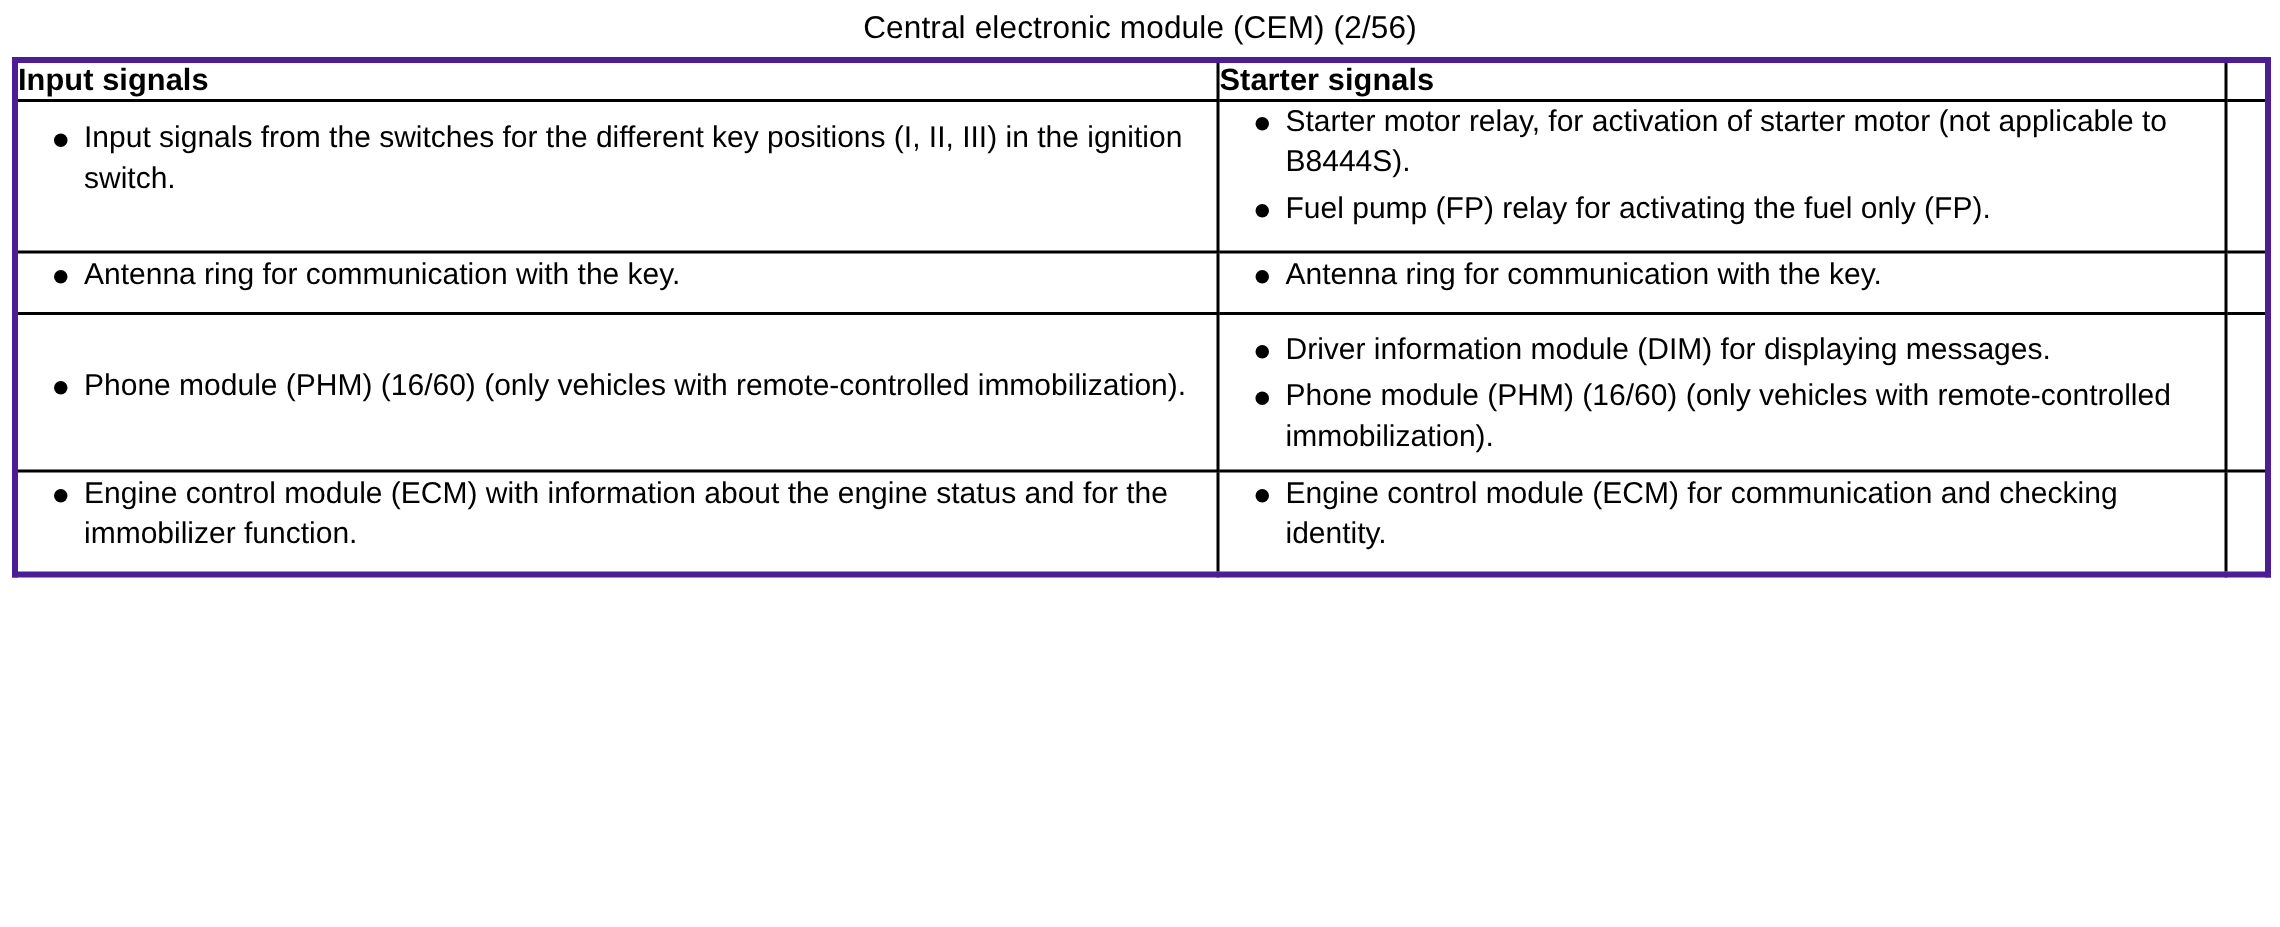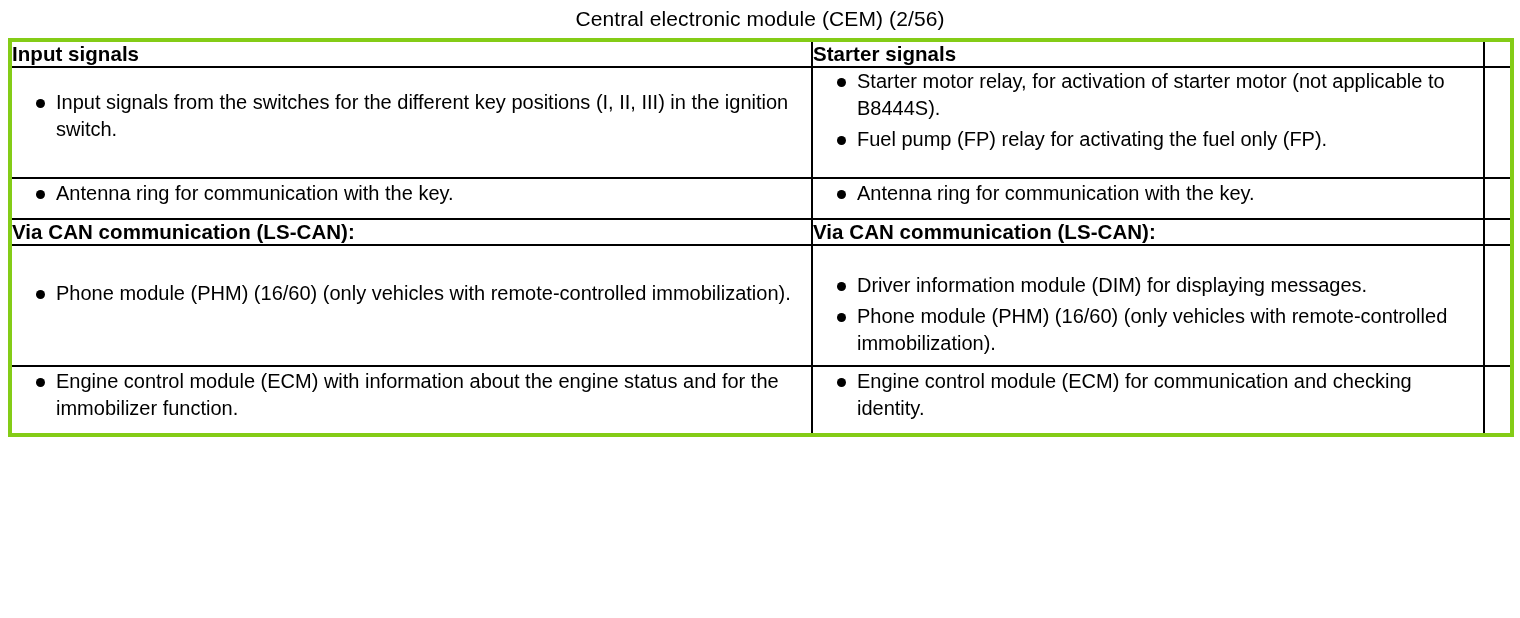--- a/index.html
+++ b/index.html
@@ -35,21 +35,21 @@
     position: absolute;
     left: 8px;
     top: 38px;
     width: 1506px;
   }
 
   table.signals {
     border-collapse: collapse;
     table-layout: fixed;
     width: 1506px;
-    border: 4px solid #84cc16;
+    border: 4px solid #4c1d95;
   }
 
   table.signals col.c-left   { width: 802px; }
   table.signals col.c-right  { width: 672px; }
   table.signals col.c-extra  { width: 28px; }
 
   table.signals td {
     border: 2px solid #000;
     vertical-align: top;
     padding: 0;
@@ -66,23 +66,23 @@
     white-space: nowrap;
   }
 
   
   .bcell {
     padding: 9px 10px 10px 8px;
     font-size: 20px;
     line-height: 27px;
   }
 
-  .bcell.tall   { padding-top: 21px; padding-bottom: 34px; }
+  .bcell.tall   { padding-top: 11px; padding-bottom: 34px; }
   .bcell.tall2  { padding-top: 34px; padding-bottom: 36px; }
-  .bcell.tall2r { padding-top: 26px; padding-bottom: 8px; border-radius: 26px; }
+  .bcell.tall2r { padding-top: 10px; padding-bottom: 8px; border-radius: 26px; }
   .bcell.pad-sm { padding-top: 1px; padding-bottom: 11px; }
 
   ul.bullets {
     list-style: none;
     margin: 0;
     padding: 0;
   }
   ul.bullets > li {
     position: relative;
     padding-left: 44px;
@@ -151,25 +151,20 @@
             </ul>
           </td>
           <td class="bcell pad-sm">
             <ul class="bullets">
               <li><span class="dot"></span><span>Antenna ring for communication with the key.</span></li>
             </ul>
           </td>
           <td class="empty-cell"></td>
         </tr>
 
-        <tr>
-          <td class="hcell">Via CAN communication (LS-CAN):</td>
-          <td class="hcell">Via CAN communication (LS-CAN):</td>
-          <td class="empty-cell"></td>
-        </tr>
 
         <tr>
           <td class="bcell tall2">
             <ul class="bullets">
               <li><span class="dot"></span><span>Phone module (PHM) (16/60) (only vehicles with remote-controlled immobilization).</span></li>
             </ul>
           </td>
           <td class="bcell tall2r">
             <ul class="bullets">
               <li><span class="dot"></span><span>Driver information module (DIM) for displaying messages.</span></li>

